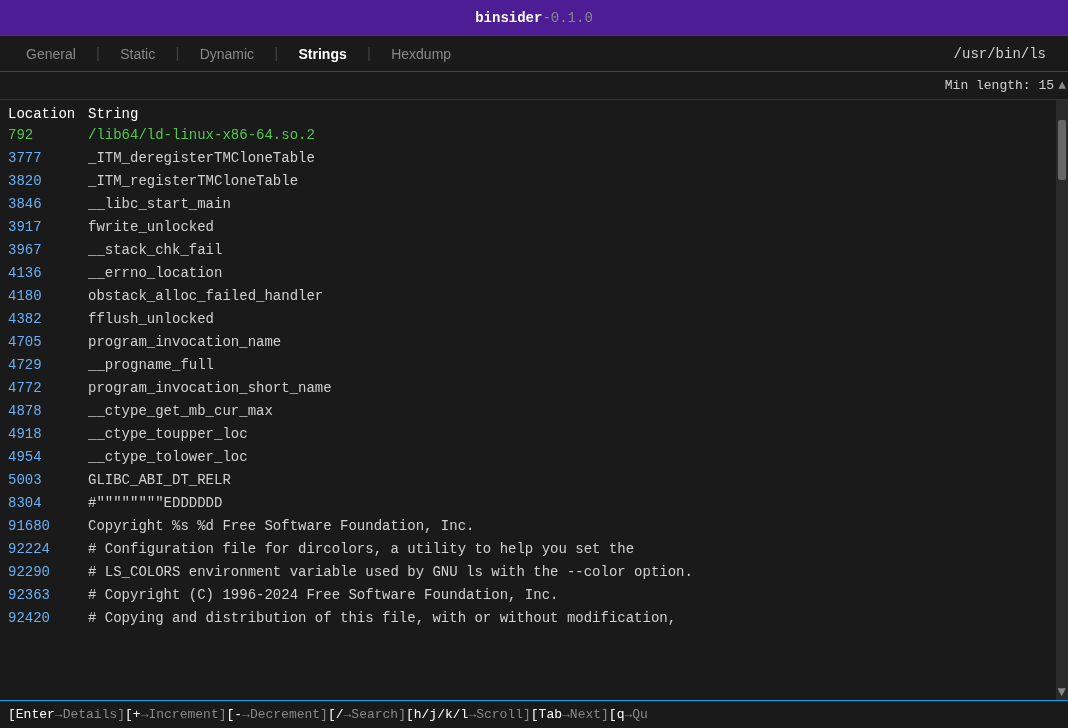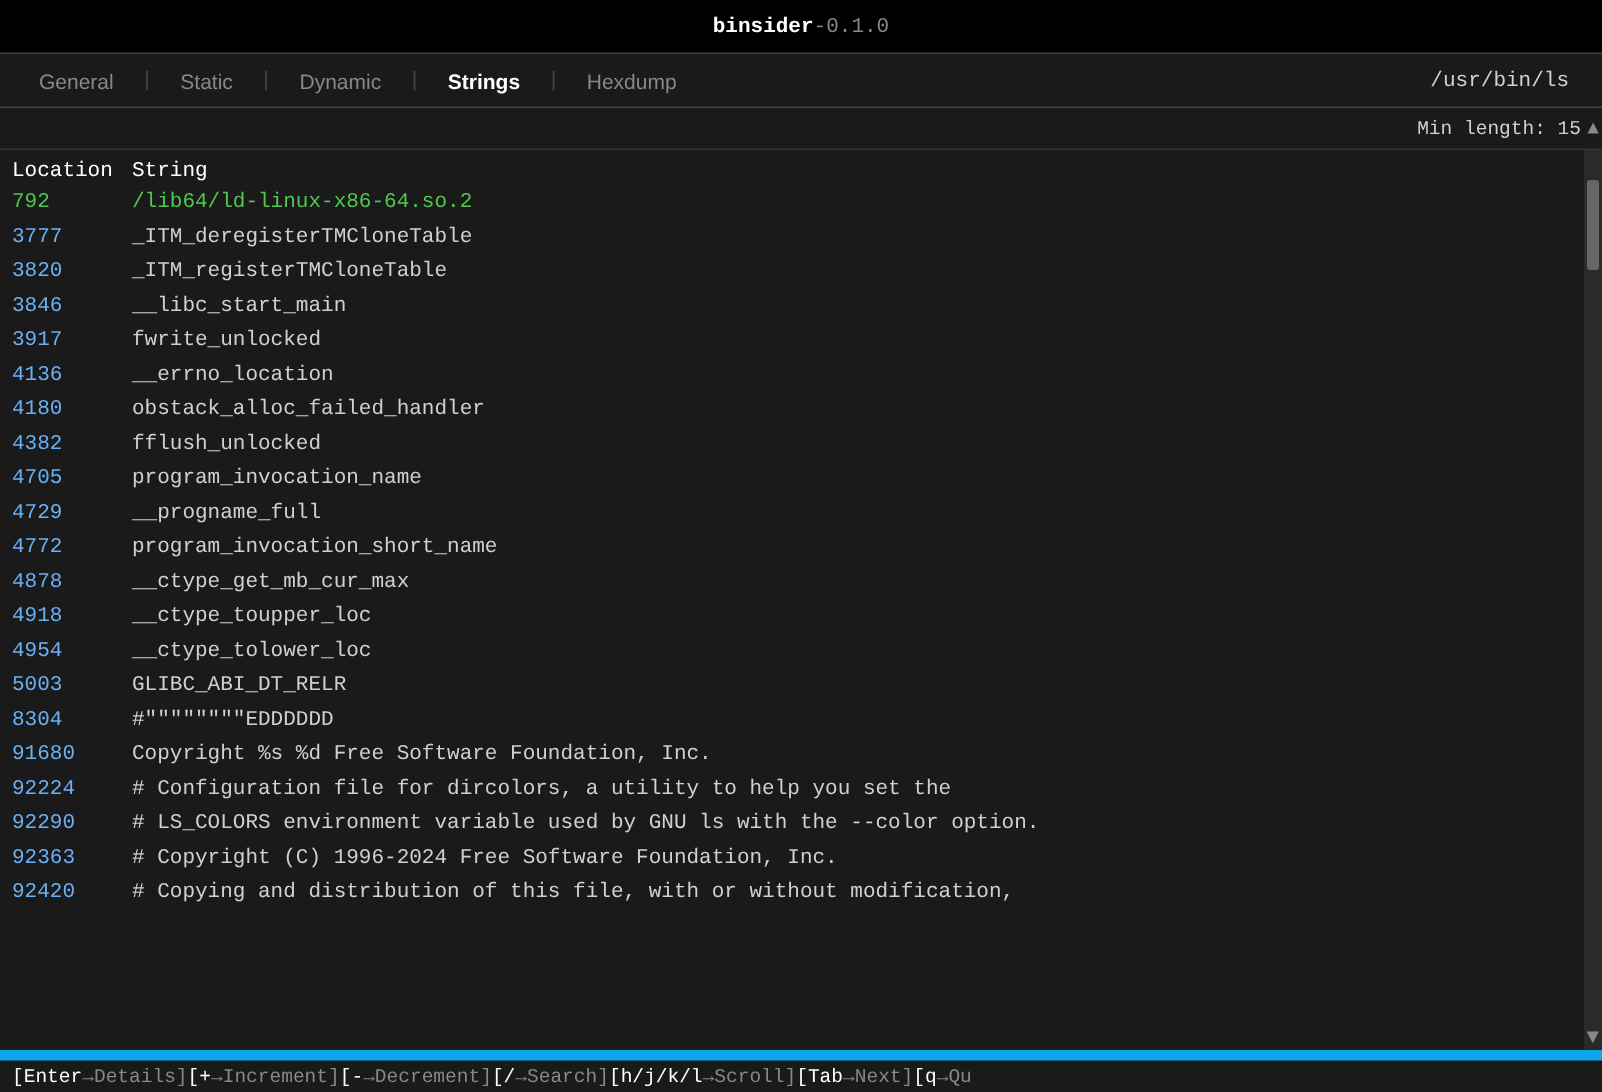--- a/index.html
+++ b/index.html
@@ -14,21 +14,21 @@
       overflow: hidden;
       display: flex;
       flex-direction: column;
     }
 
     
     #title-bar {
       display: flex;
       justify-content: center;
       align-items: center;
-      background: #000000;
+      background: #4c1d95;
       padding: 4px 0;
       border-bottom: 1px solid #444;
       position: relative;
       height: 36px;
     }
 
     #title-bar .title-text {
       font-size: 14px;
       color: #d0d0d0;
     }
@@ -173,21 +173,21 @@
       width: 8px;
       height: 60px;
       background: #666;
       border-radius: 2px;
       margin-top: 20px;
     }
 
     
     #status-bar {
       background: #1a1a1a;
-      border-top: 7px solid #0ea5e9;
+      border-top: 1px solid #0ea5e9;
       padding: 4px 8px;
       font-size: 13px;
       color: #888;
       white-space: nowrap;
       overflow: hidden;
       height: 28px;
       display: flex;
       align-items: center;
     }
 
@@ -253,20 +253,24 @@
         </div>
         <div class="list-row">
           <span class="col-location">3846</span>
           <span class="col-string">__libc_start_main</span>
         </div>
         <div class="list-row">
           <span class="col-location">3917</span>
           <span class="col-string">fwrite_unlocked</span>
         </div>
         <div class="list-row">
+          <span class="col-location">3967</span>
+          <span class="col-string">__stack_chk_fail</span>
+        </div>
+        <div class="list-row">
           <span class="col-location">4136</span>
           <span class="col-string">__errno_location</span>
         </div>
         <div class="list-row">
           <span class="col-location">4180</span>
           <span class="col-string">obstack_alloc_failed_handler</span>
         </div>
         <div class="list-row">
           <span class="col-location">4382</span>
           <span class="col-string">fflush_unlocked</span>

